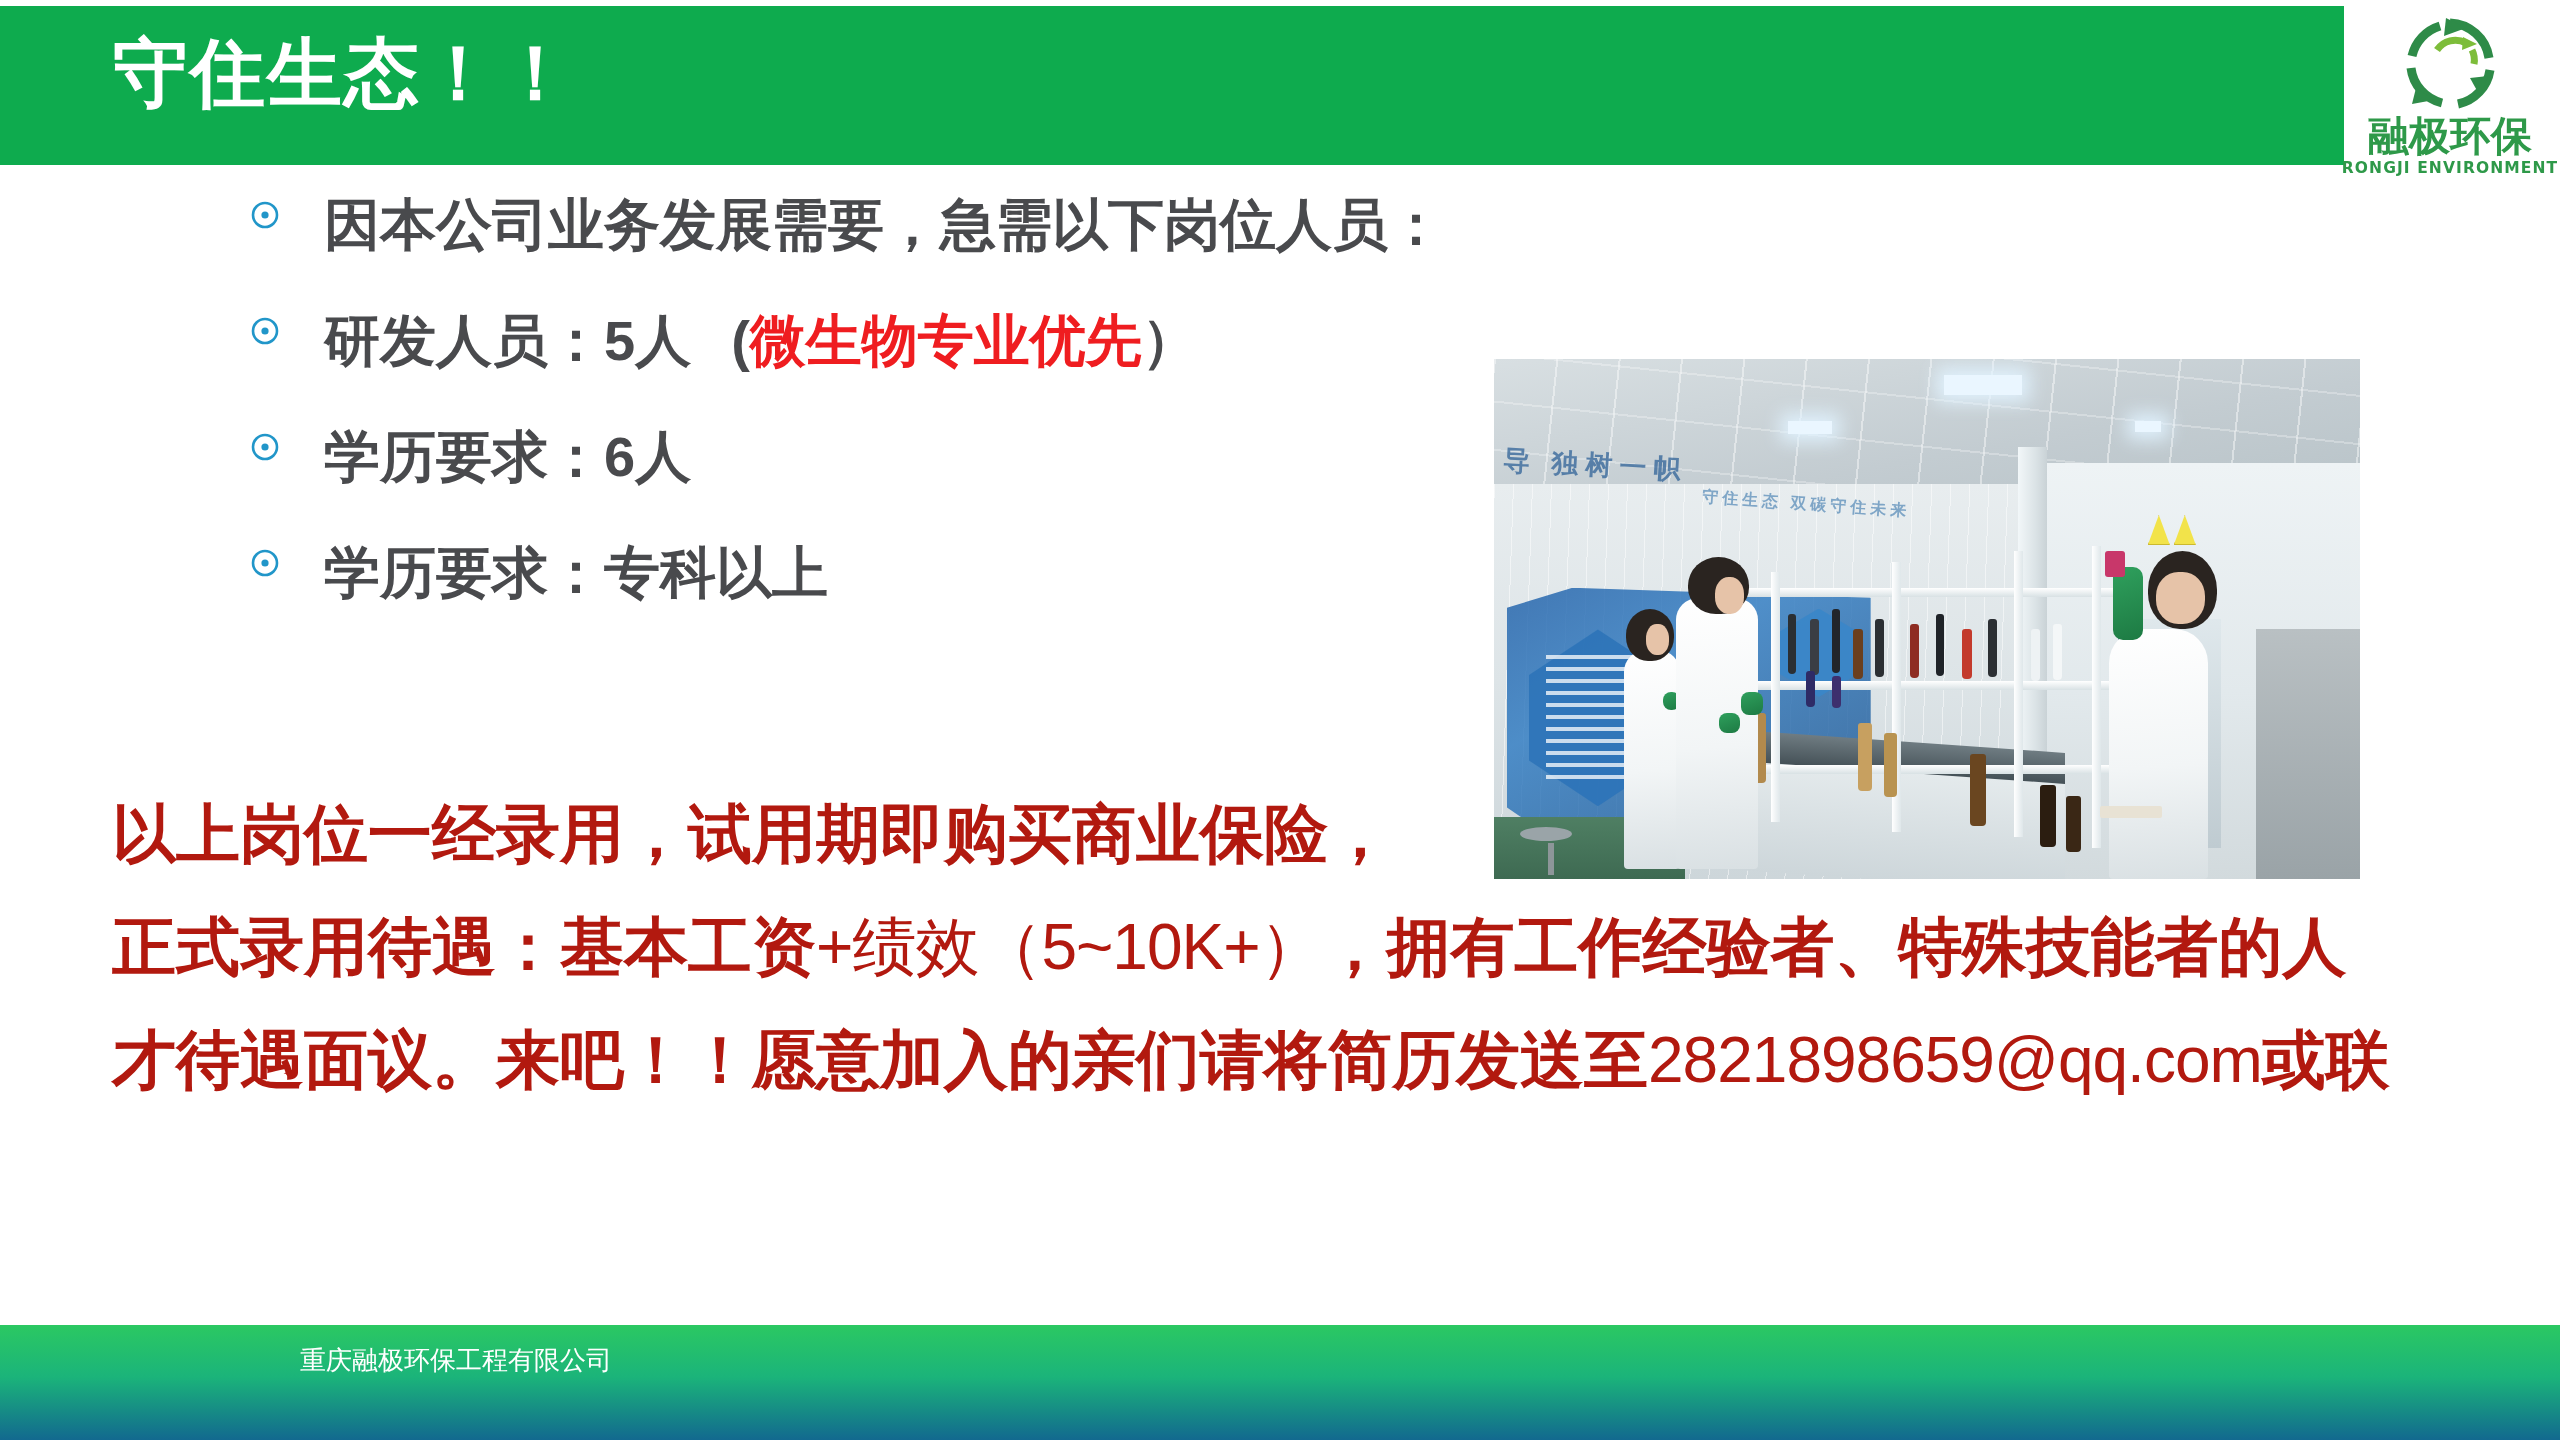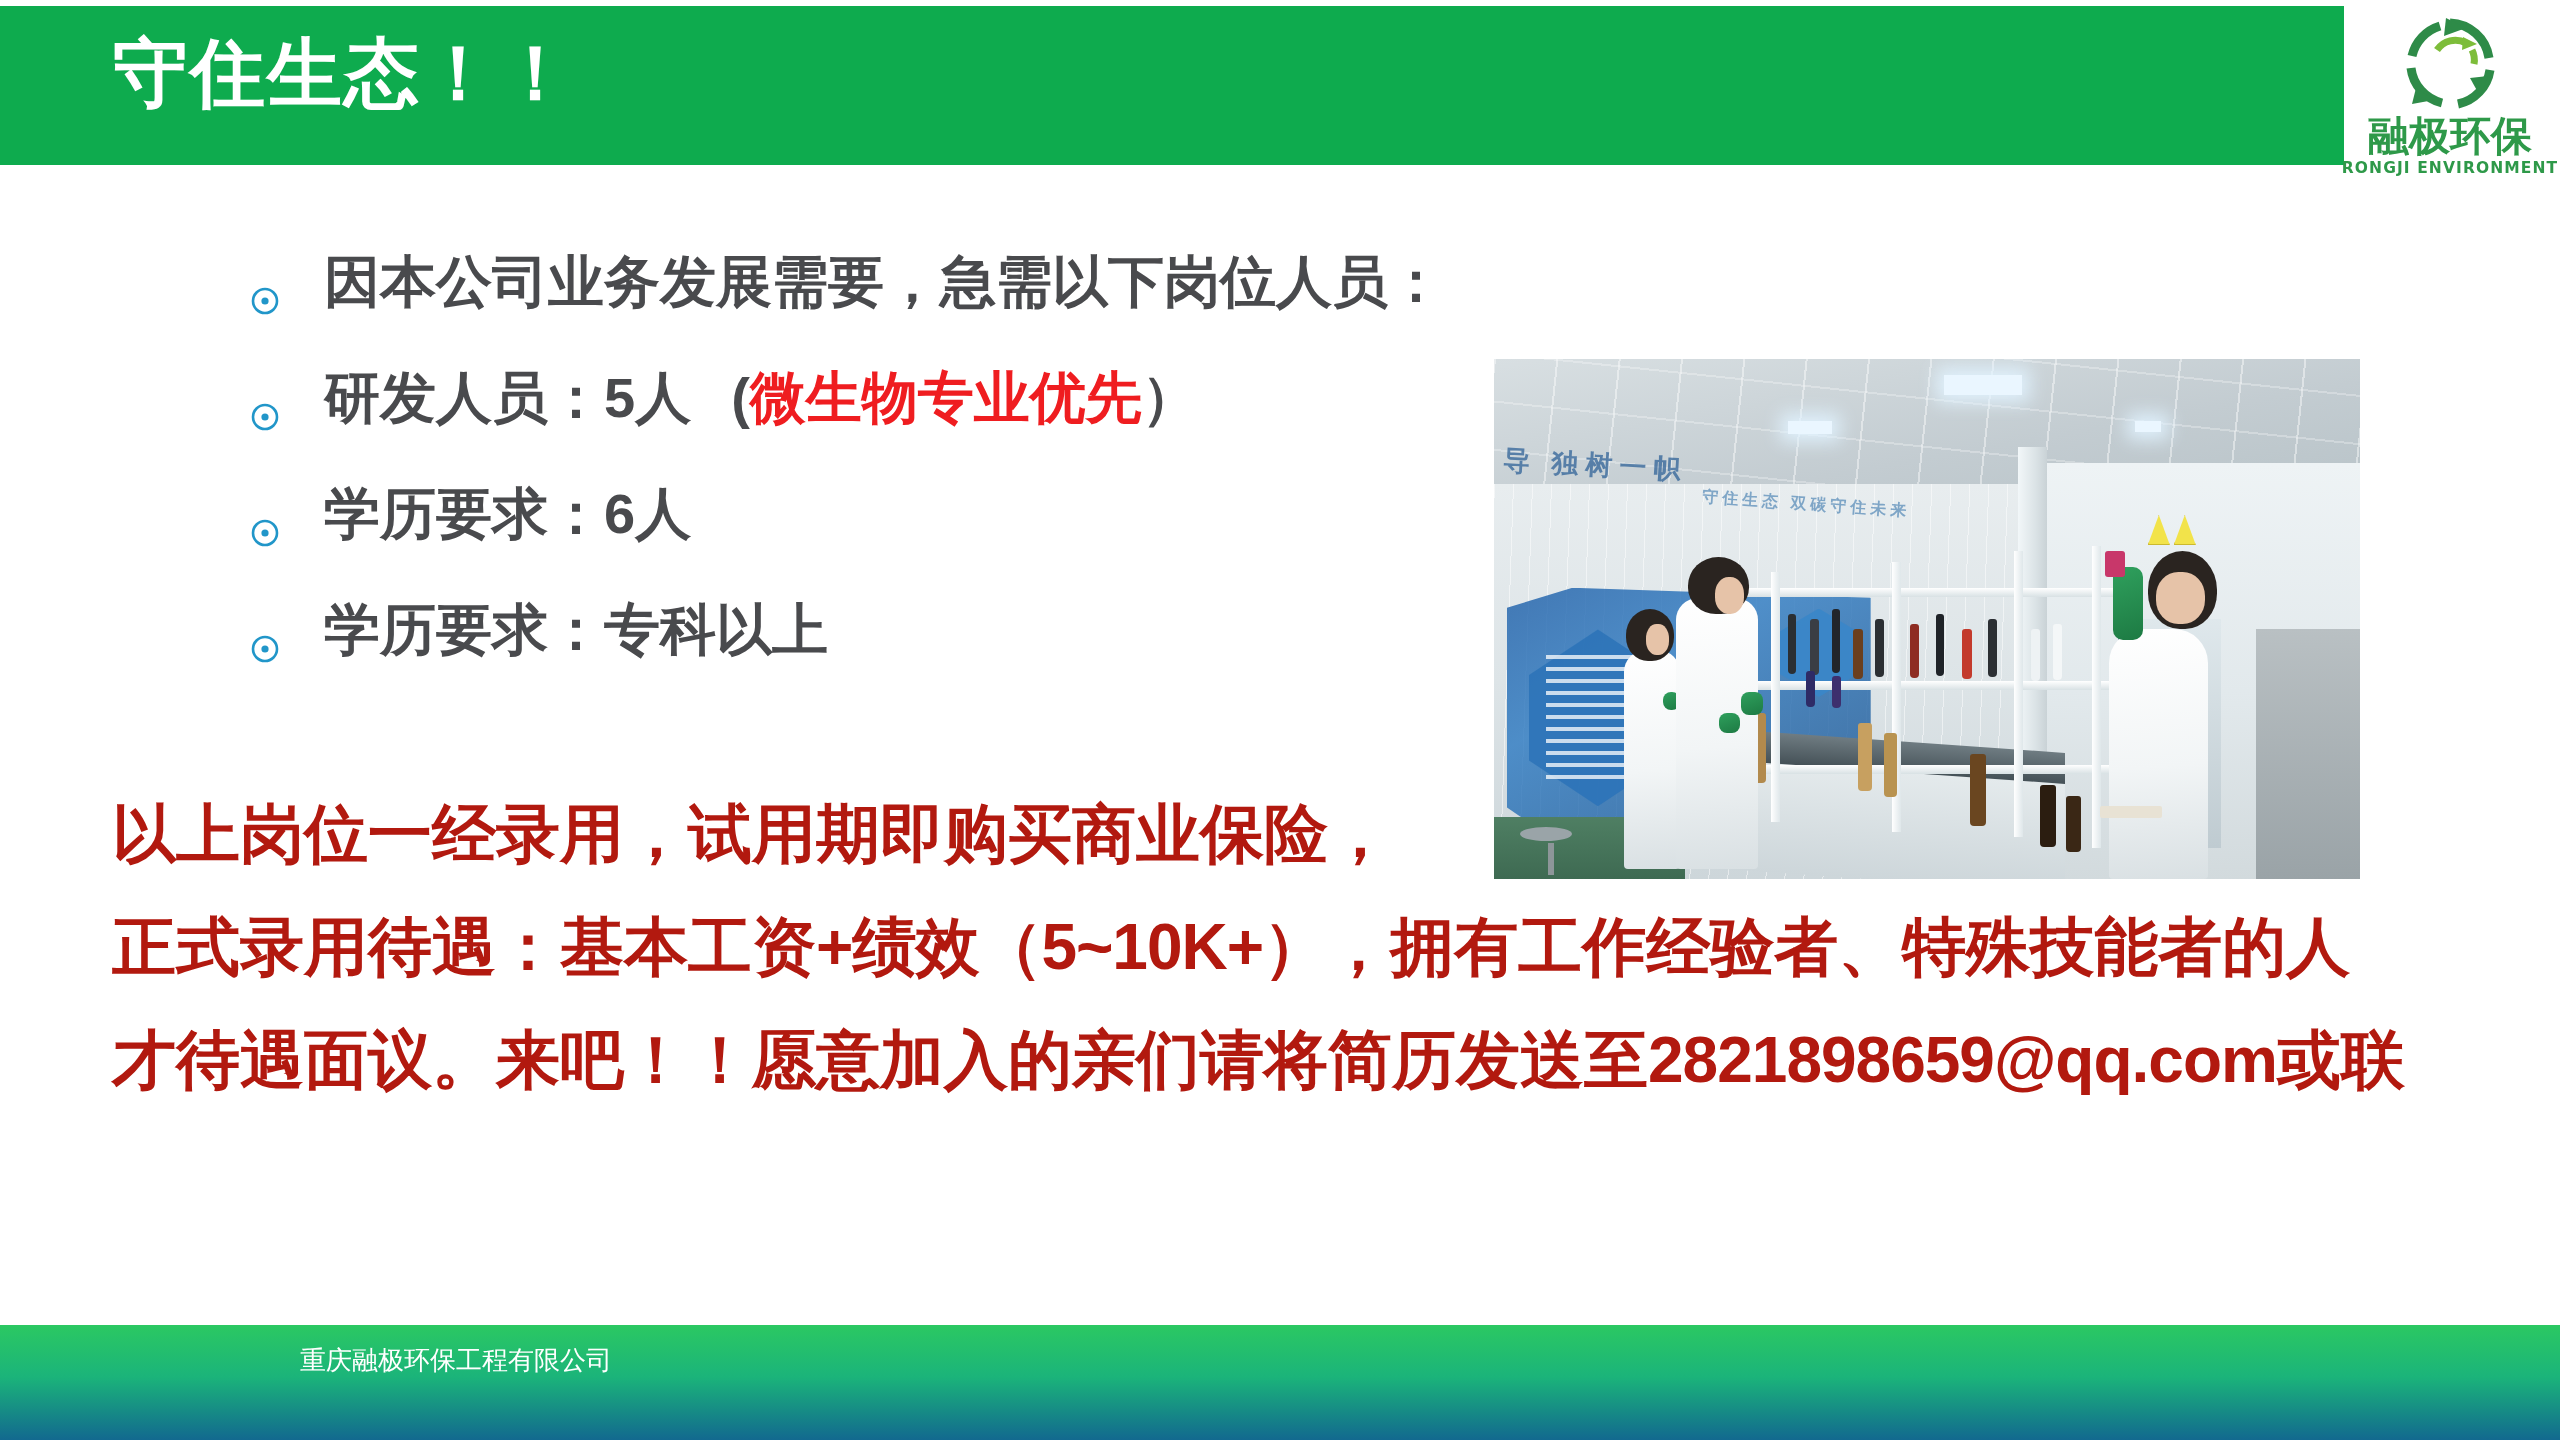--- a/index.html
+++ b/index.html
@@ -69,21 +69,21 @@
   
   .bullets {
     position: absolute;
     left: 250px; top: 196px;
     width: 1250px;
   }
   .bullet-row {
     position: relative;
     height: 116px;
     display: flex;
-    align-items: flex-end;
+    align-items: flex-start;
   }
   .bullet-dot {
     width: 30px; height: 30px;
     flex: 0 0 30px;
     margin-right: 44px;
     position: relative;
     top: 4px;
   }
   .bullet-dot svg { display: block; }
   .bullet-text {
@@ -262,21 +262,21 @@
     width: 2400px;
     color: #b2190f;
     font-family: "Liberation Serif", "DejaVu Serif", serif;
     font-size: 64px;
     font-weight: bold;
     line-height: 113px;
     letter-spacing: 0px;
   }
   .red-par .sans {
     font-family: "Liberation Sans", "DejaVu Sans", sans-serif;
-    font-weight: bold;
+    font-weight: normal;
     letter-spacing: -1px;
   }
   .red-line { white-space: nowrap; }
 
   
   .footer {
     position: absolute;
     left: 0; bottom: 0;
     width: 2560px; height: 115px;
     background: linear-gradient(180deg, #2bc862 0%, #1bb47a 45%, #12698f 100%);

